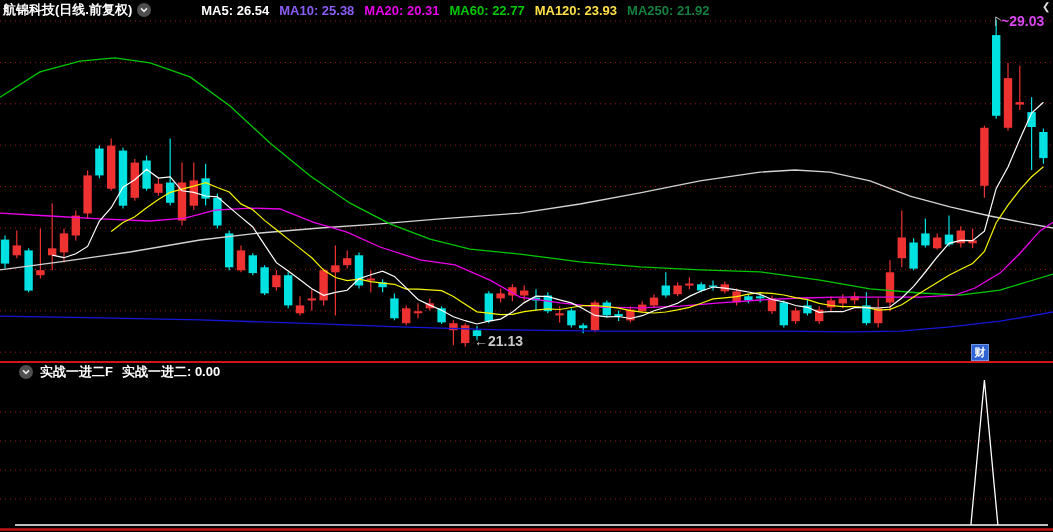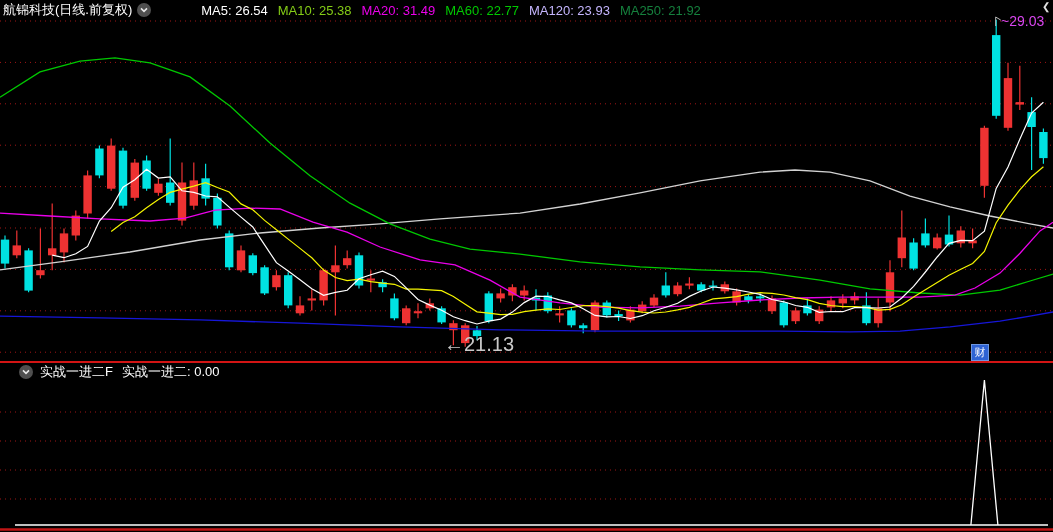--- a/index.html
+++ b/index.html
@@ -1,29 +1,29 @@
 <!DOCTYPE html>
 <html><head>
 <meta charset="utf-8">
 <style>
   html,body{margin:0;padding:0;background:#000;}
   body{width:1053px;height:532px;overflow:hidden;font-family:"Liberation Sans","DejaVu Sans",sans-serif;}
-  .stage{position:relative;width:979px;height:532px;background:#000;}
+  .stage{position:relative;width:979px;height:532px;background:#000;font-weight:bold;}
   svg{position:absolute;left:0;display:block;}
   #main-svg{top:0;}
   #sub-svg{top:366px;}
   .hdr{position:absolute;top:0;left:0;height:20px;display:flex;align-items:center;z-index:5;font-size:13px;white-space:nowrap;}
   .title{color:#ffffff;margin-left:3px;letter-spacing:0;}
   .circle-icon{width:14px;height:14px;border-radius:50%;background:#4f4f4f;display:inline-flex;align-items:center;justify-content:center;margin:0 7px 0 5px;flex:0 0 auto;cursor:pointer;}
   .circle-icon svg{position:static;}
   .ma{margin-right:10px;}
-  .ma0{color:#ffffff;margin-left:43px;} .ma1{color:#84cc16;} .ma2{color:#ea00ea;}
-  .ma3{color:#00c800;} .ma4{color:#c4b5fd;} .ma5c{color:#15803d;}
+  .ma0{color:#ffffff;margin-left:43px;} .ma1{color:#8b5cf6;} .ma2{color:#ea00ea;}
+  .ma3{color:#00c800;} .ma4{color:#fde047;} .ma5c{color:#15803d;}
   .hi-label{position:absolute;left:1001px;top:13px;color:#d946ef;font-size:14px;z-index:4;}
-  .lo-label{position:absolute;left:444px;top:333px;color:#c9c9c9;font-size:20px;z-index:4;}
+  .lo-label{position:absolute;left:474px;top:333px;color:#c9c9c9;font-size:14px;z-index:4;}
   .corner-chevron{position:absolute;left:1042px;top:1px;color:#e0e0e0;font-size:10px;z-index:6;cursor:pointer;}
   .badge{position:absolute;left:971px;top:344px;width:16px;height:15px;background:#2f63d4;border:1px solid #6e97e0;color:#fff;font-size:11px;line-height:15px;text-align:center;z-index:6;cursor:pointer;}
   .sep{position:absolute;left:0;top:361px;width:1053px;height:2px;background:#d31414;z-index:3;}
   .sub-hdr{position:absolute;left:17px;top:363px;height:18px;display:flex;align-items:center;z-index:5;font-size:13px;color:#ffffff;white-space:nowrap;}
   .sub-hdr .circle-icon{margin:0 7px 0 2px;}
   .sub-name{margin-right:9px;}
 </style>
 </head>
 <body>
 
@@ -237,21 +237,21 @@
 
   <div class="hdr">
     <span class="title">航锦科技(日线.前复权)</span>
     <span class="circle-icon">
       <svg width="10" height="10" viewBox="0 0 10 10">
           <path d="M2 3.4 L5 6.4 L8 3.4" stroke="#e8e8e8" stroke-width="1.6" fill="none"></path>
         </svg>
     </span>
     <span class="ma ma0">MA5: 26.54</span>
     <span class="ma ma1">MA10: 25.38</span>
-    <span class="ma ma2">MA20: 31.49</span>
+    <span class="ma ma2">MA20: 20.31</span>
     <span class="ma ma3">MA60: 22.77</span>
     <span class="ma ma4">MA120: 23.93</span>
     <span class="ma ma5c">MA250: 21.92</span>
   </div>
 
   <div class="hi-label">~29.03</div>
   <div class="lo-label">←21.13</div>
   <div class="corner-chevron">❮</div>
   <div class="badge">财</div>
 

